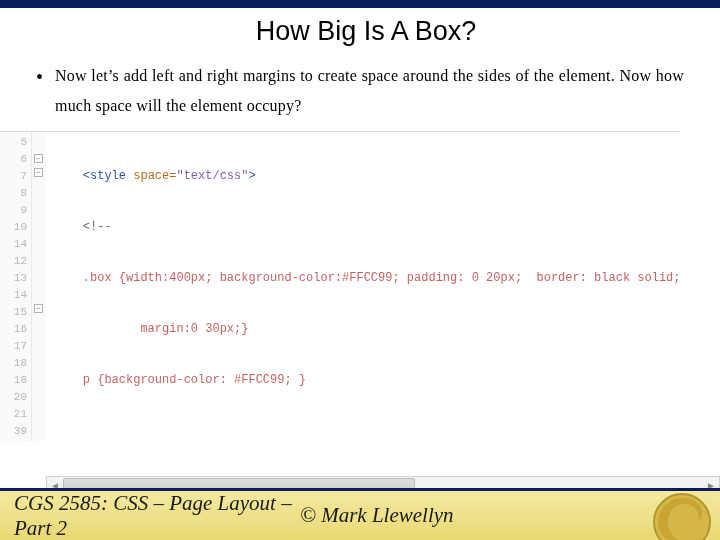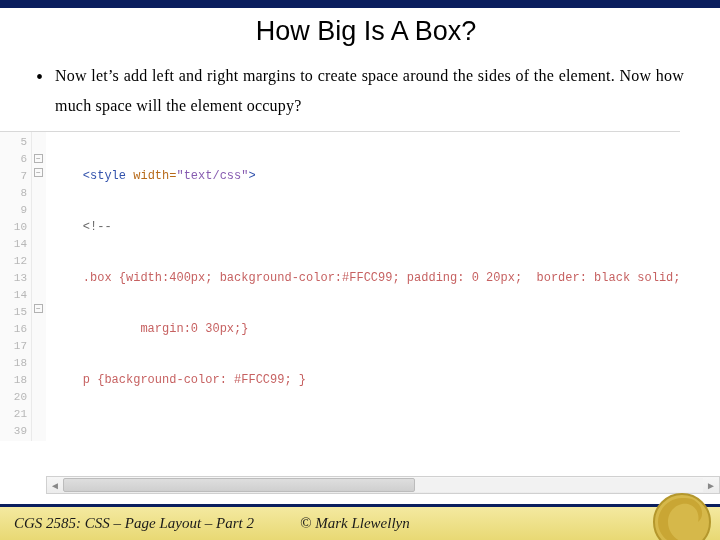--- a/index.html
+++ b/index.html
@@ -129,28 +129,28 @@
     background: linear-gradient(#dedede, #cfcfcf);
     border: 1px solid #bcbcbc;
     border-radius: 2px;
   }
 
   .footer {
     position: absolute;
     bottom: 0;
     left: 0;
     right: 0;
-    height: 36px;
+    height: 52px;
     background: linear-gradient(#f4e9a0, #e8d974);
     border-top: 3px solid #0a1e5e;
     display: flex;
     align-items: center;
     font-style: italic;
     font-family: "Times New Roman", Times, serif;
-    font-size: 15px;
+    font-size: 21px;
     color: #1a1a1a;
   }
   .footer .left {
     width: 300px;
     padding-left: 14px;
   }
   .footer .mid {
     width: 140px;
     text-align: center;
   }
@@ -216,21 +216,21 @@
     <div class="marker">−</div>
     <div class="spacer"></div>
       <div class="spacer"></div>
       <div class="spacer"></div>
     <div class="spacer"></div>
       <div class="spacer"></div>
       <div class="spacer"></div>
     <div class="spacer"></div>
   </div>
   <div class="code">
-    <div><span class="txt">    </span><span class="tag">&lt;style </span><span class="attr">width=</span><span class="str">"text/css"</span><span class="tag">&gt;</span></div>
+    <div><span class="txt">    </span><span class="tag">&lt;style </span><span class="attr">space=</span><span class="str">"text/css"</span><span class="tag">&gt;</span></div>
     <div><span class="txt">    </span><span class="txt">&lt;!--</span></div>
     <div><span class="txt">    </span><span class="css">.box {width:400px; background-color:#FFCC99; padding: 0 20px;  border: black solid;  border-width: 0 6px 0 6px;</span></div>
     <div><span class="txt">            </span><span class="css">margin:0 30px;}</span></div>
     <div><span class="txt">    </span><span class="css">p {background-color: #FFCC99; }</span></div>
     
     
     
     
     
     

